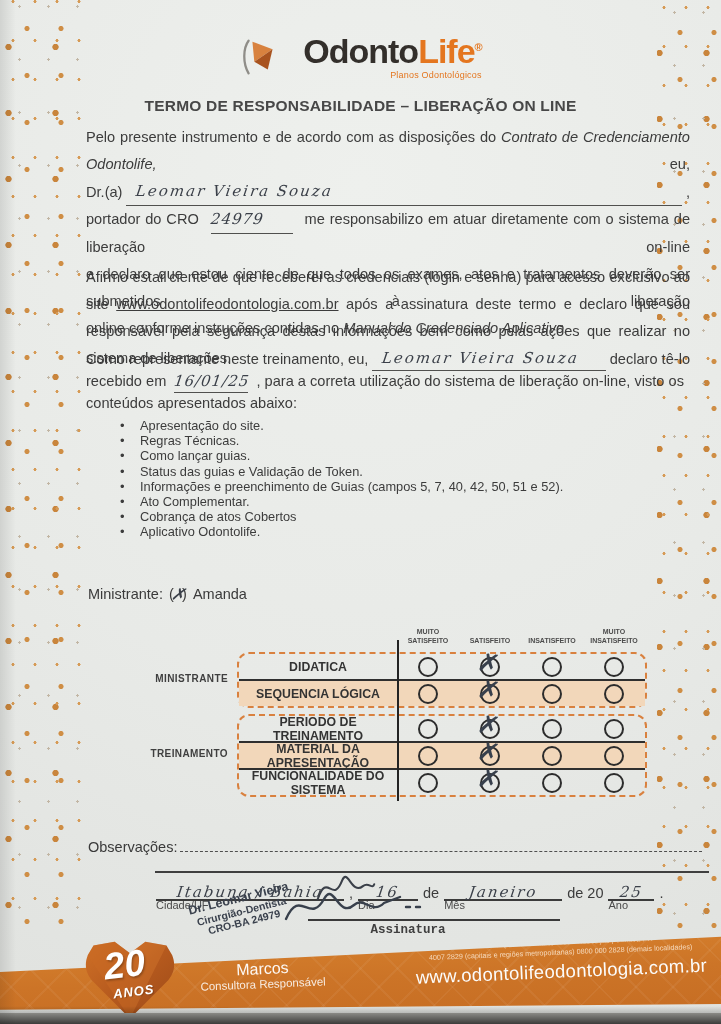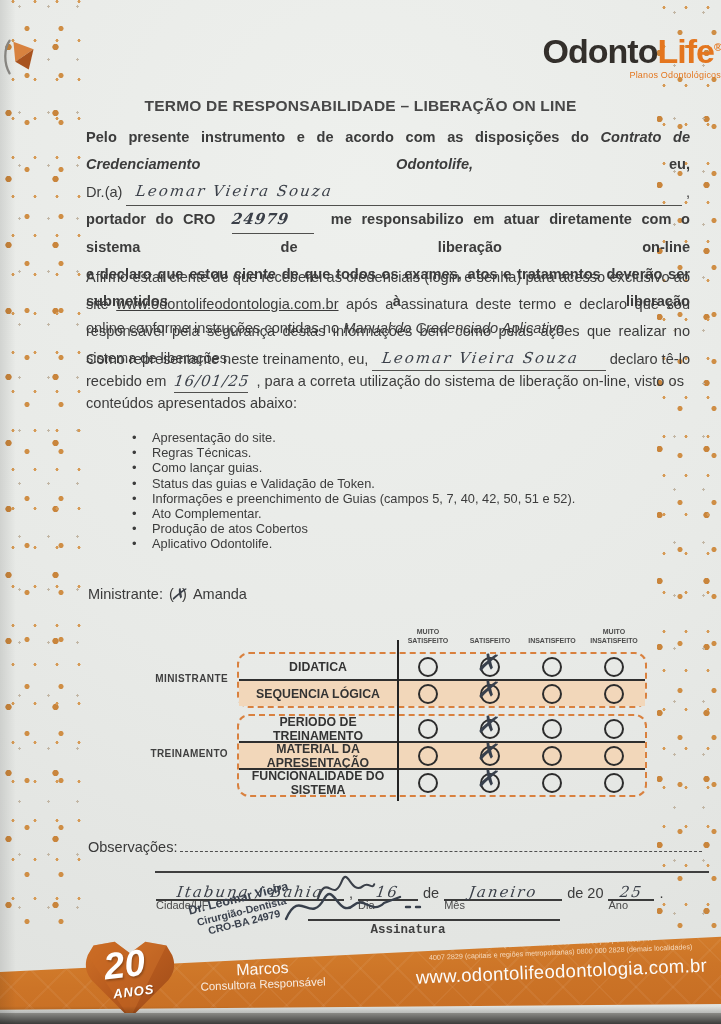--- a/index.html
+++ b/index.html
@@ -14,49 +14,49 @@
       radial-gradient(circle, #cf8e45 2.2px, transparent 2.9px),
       radial-gradient(circle, #d69a55 1.3px, transparent 1.8px),
       radial-gradient(circle, #c2b6a4 1px, transparent 1.4px),
       radial-gradient(circle, #c9853c 2.8px, transparent 3.5px);
     background-size:34px 47px, 22px 39px, 29px 53px, 47px 66px;
     background-position:10px 5px, 24px 21px, 5px 33px, 32px 14px;}
   .dots.left{left:0;width:86px;}
   .dots.right{right:0;width:64px;background-position:6px 9px, 18px 27px, 3px 39px, 26px 20px;}
 
   
-  .logo{position:absolute;top:34px;left:0;right:0;display:flex;justify-content:space-between;align-items:flex-start;gap:18px;z-index:2;}
+  .logo{position:absolute;top:34px;left:0;right:0;display:flex;justify-content:center;align-items:flex-start;gap:18px;z-index:2;}
   .logo-icon{width:46px;height:46px;margin-top:0;}
   .logo-word{font-size:34px;font-weight:bold;letter-spacing:-1px;line-height:1;}
   .lw-dark{color:#332f2b;}
   .lw-orange{color:#e4761f;font-weight:600;}
   .lw-reg{font-size:11px;color:#e4761f;}
   .logo-tagline{font-size:9px;color:#e4761f;text-align:right;margin-top:2px;letter-spacing:.2px;}
 
   .title{position:absolute;top:97px;left:0;width:100%;margin:0;text-align:center;
     font-size:15.5px;font-weight:bold;color:#474747;letter-spacing:.2px;z-index:2;}
 
   
   .p{position:absolute;left:86px;width:604px;font-size:14.6px;color:#3c3c3c;z-index:2;}
   .p1{top:124px;line-height:27px;}
   .p2{top:264px;line-height:27px;text-align:justify;}
   .p3{top:348px;line-height:21.5px;}
-  .just{text-align:justify;text-align-last:justify;font-weight:bold;}
+  .just{text-align:justify;text-align-last:justify;}
   .it{font-style:italic;}
   .flexline{display:flex;align-items:flex-end;}
   .fill{border-bottom:1.7px solid #50504e;display:inline-block;position:relative;}
   .flexline .fill{flex:1;margin:0 4px;}
   .cro{width:82px;flex:none;margin:0 7px;text-align:center;}
   .date{width:74px;margin:0 4px;text-align:center;display:inline-block;}
   .hand{font-family:"DejaVu Serif",serif;font-style:italic;color:#3b4049;letter-spacing:2px;
     font-size:15px;transform:skewX(-8deg);display:inline-block;padding-left:10px;white-space:nowrap;}
   .cro .hand,.date .hand{padding-left:0;letter-spacing:1px;}
   .url{text-decoration:underline;color:#3c3c3c;cursor:pointer;}
 
-  .topics{position:absolute;left:112px;top:414px;width:566px;margin:16px;padding:0;list-style:none;
+  .topics{position:absolute;left:112px;top:414px;width:566px;margin:4px;padding:0;list-style:none;
     font-size:12.8px;color:#3c3c3c;z-index:2;}
   .topics li{line-height:15.2px;padding-left:24px;position:relative;}
   .topics li::before{content:"•";position:absolute;left:4px;font-size:13px;}
 
   .ministrante{position:absolute;left:88px;top:584px;font-size:14.5px;display:flex;align-items:center;z-index:2;}
   .ministrante .gap{width:6px;}
   .xm{font-size:17px;letter-spacing:0;padding:0;margin:0 -3px;transform:rotate(6deg);}
 
   
   .eval-headers{position:absolute;left:397px;top:627px;width:248px;display:flex;align-items:flex-end;z-index:2;}
@@ -184,21 +184,21 @@
     </div>
   </section>
 
   <ul class="topics">
     <li>Apresentação do site.</li>
     <li>Regras Técnicas.</li>
     <li>Como lançar guias.</li>
     <li>Status das guias e Validação de Token.</li>
     <li>Informações e preenchimento de Guias (campos 5, 7, 40, 42, 50, 51 e 52).</li>
     <li>Ato Complementar.</li>
-    <li>Produção de atos Cobertos</li>
+    <li>Cobrança de atos Cobertos</li>
     <li>Aplicativo Odontolife.</li>
   </ul>
 
   <div class="ministrante">
     <span>Ministrante:</span>
     <span class="gap"></span>
     <span>(</span>
     <span class="hand xm">✗</span>
     <span>)</span>
     <span class="gap"></span>

